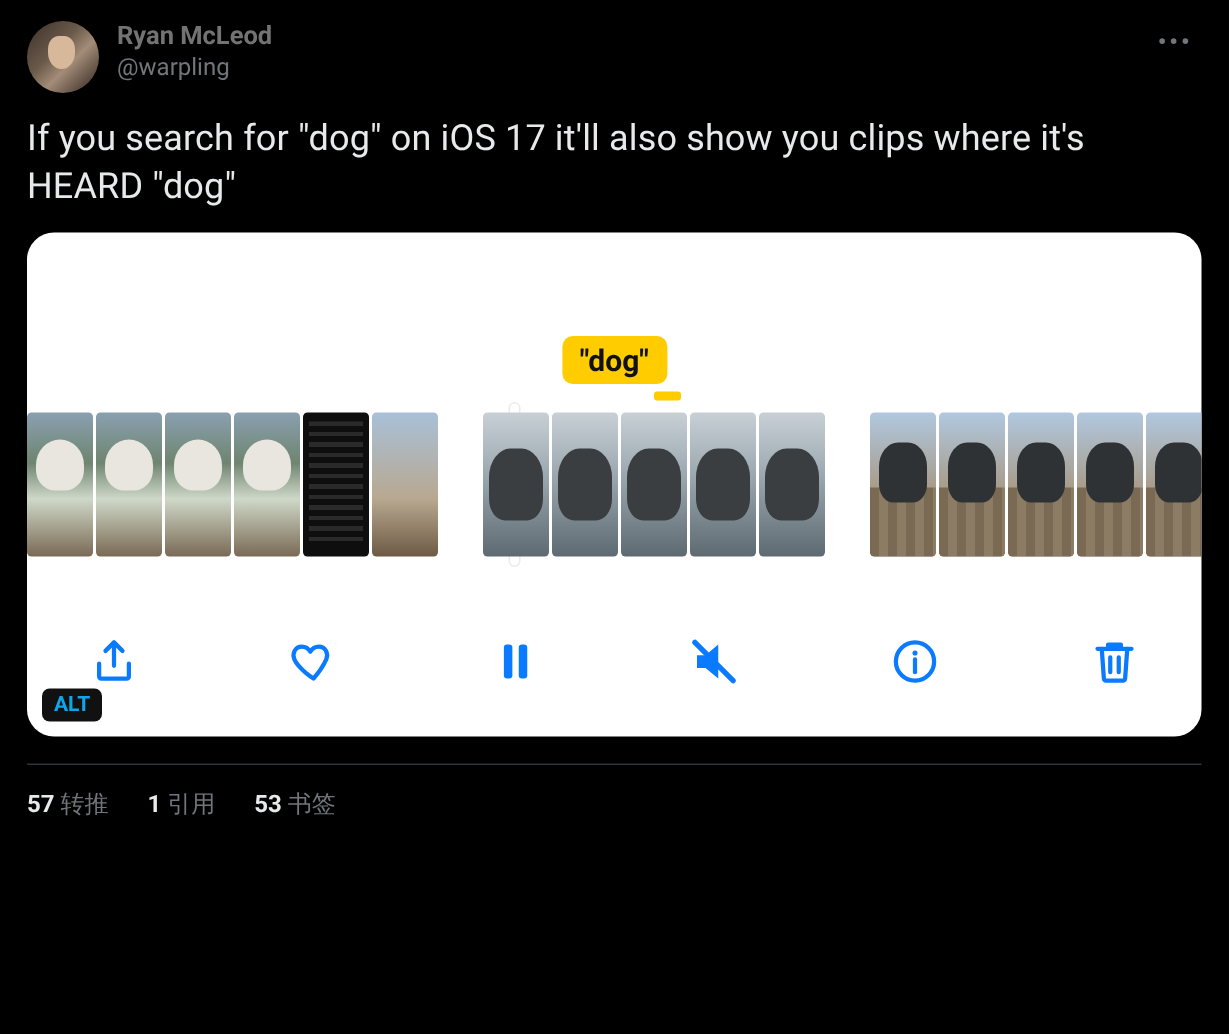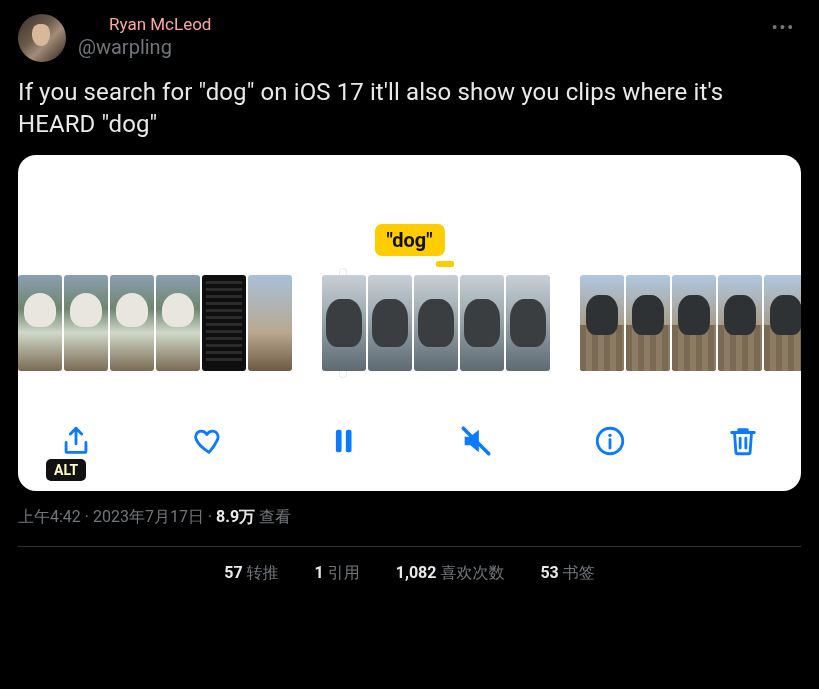--- a/index.html
+++ b/index.html
@@ -22,22 +22,22 @@
   }
   .avatar::after{
     content:"";
     position:absolute;
     left:14px; top:10px;
     width:18px;height:22px;
     background:#d8b89a;
     border-radius:40% 40% 50% 50%;
   }
   .name-col { margin-left: 12px; line-height: 1.25; }
-  .display-name { font-weight: 400; color: #fca5a5; font-size: 17px; margin-left: 31px; }
-  .handle { color: #71767b; font-size: 20px; }
+  .display-name { font-weight: 700; color: #737373; font-size: 17px; }
+  .handle { color: #71767b; font-size: 16px; }
   .more { margin-left: auto; color: #71767b; padding: 4px 6px; letter-spacing: 2px; font-weight: 700; font-size: 16px; cursor: pointer;}
   .body-text { margin-top: 14px; font-size: 24px; line-height: 1.35; color: #e7e9ea; letter-spacing: 0.1px;}
   .translate { color: #1d9bf0; font-size: 15px; margin-top: 8px; cursor:pointer;}
   .media-card {
     margin-top: 14px;
     background: #fff;
     border-radius: 18px;
     overflow: hidden;
     position: relative;
     height: 336px;
@@ -104,42 +104,41 @@
     height: 56px;
     display: flex;
     align-items: center;
     justify-content: space-between;
     padding: 0 38px;
   }
   .tbtn { width: 40px; height: 40px; display:flex; align-items:center; justify-content:center; cursor:pointer;}
   .tbtn svg { width: 34px; height: 34px; stroke: #0a7aff; fill: none; stroke-width: 2; }
   .alt-badge {
     position: absolute;
-    left: 28px; bottom: 10px;
+    left: 10px; bottom: 10px;
     background: #111;
-    color: #fef9c3;
+    color: #0ea5e9;
     font-weight: 700;
     font-size: 14px;
     padding: 3px 8px;
     border-radius: 5px;
   }
   .meta {
     margin-top: 16px;
     color: #71767b;
     font-size: 16px;
   }
   .meta .strong { color: #e7e9ea; font-weight: 700; }
   .divider { border-top: 1px solid #2f3336; margin-top: 18px; }
   .stats {
     display: flex;
-    gap: 36px;
+    gap: 26px;
     padding: 16px 0 0 0;
     color: #71767b;
     font-size: 16px;
-    justify-content: center;
   }
   .stats .n { color: #e7e9ea; font-weight: 700; margin-right: 4px; }
 </style>
 </head>
 <body>
 
 <div class="tweet">
 
   <div class="hdr">
     <div class="avatar"></div>
@@ -216,26 +215,22 @@
       <div class="tbtn">
         <svg viewBox="0 0 24 24">
             <path d="M4 6h16M9 6V4h6v2M6 6l1 14a1 1 0 001 1h8a1 1 0 001-1l1-14M10 10v7M14 10v7" stroke-linecap="round" stroke-linejoin="round"></path>
           </svg>
       </div>
     </div>
 
     <div class="alt-badge">ALT</div>
   </div>
 
-  <div class="meta">
-    <span>上午4:42</span><span> · </span><span>2023年7月17日</span><span> · </span><span class="strong">8.9万</span> <span>查看</span>
-  </div>
 
   <div class="divider"></div>
 
   <div class="stats">
     <div><span class="n">57</span><span>转推</span></div>
     <div><span class="n">1</span><span>引用</span></div>
-    <div><span class="n">1,082</span><span>喜欢次数</span></div>
     <div><span class="n">53</span><span>书签</span></div>
   </div>
 
 </div>
 
 </body></html>

